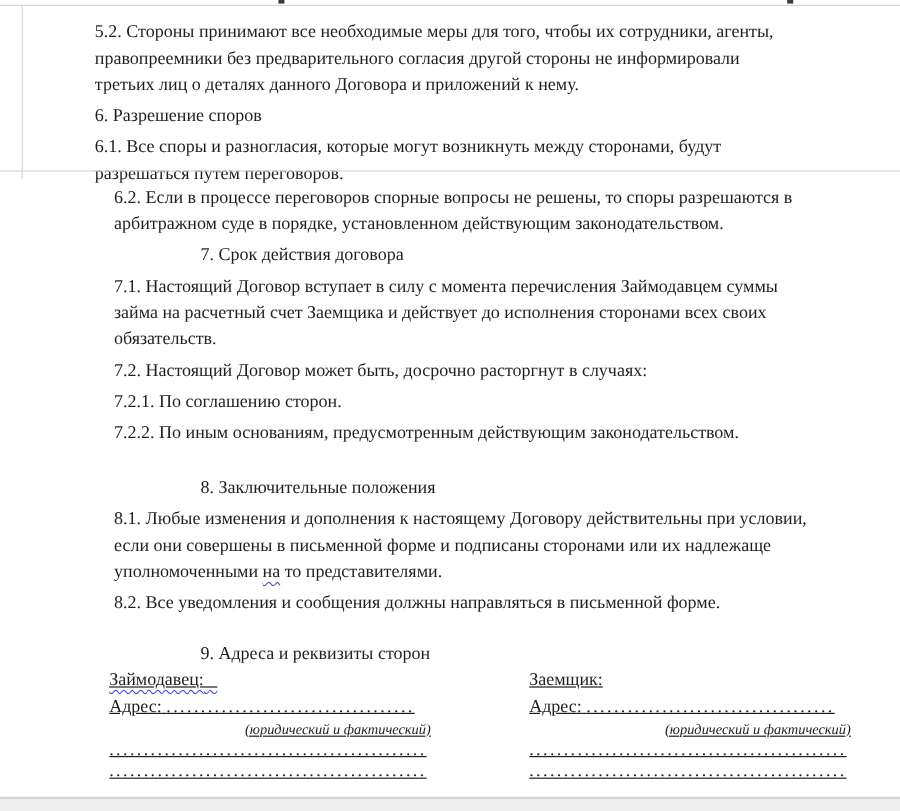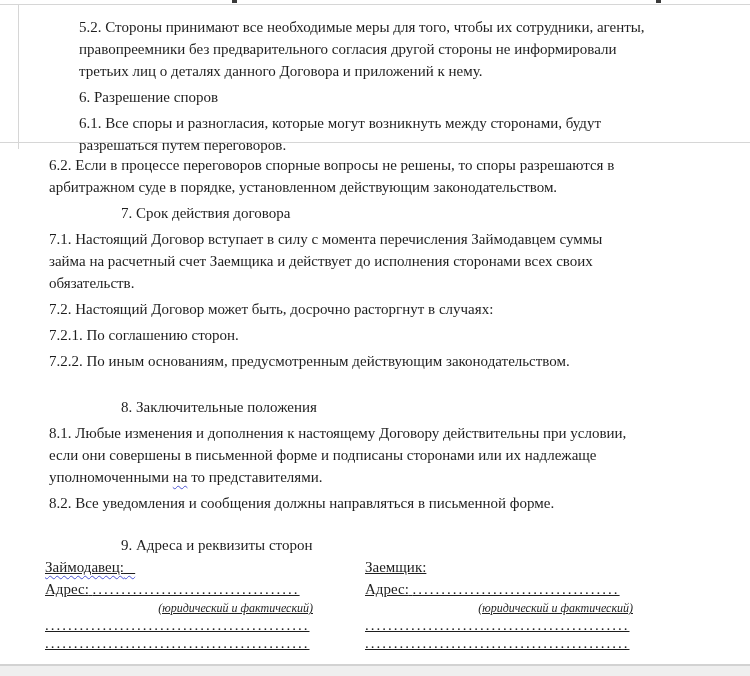--- a/index.html
+++ b/index.html
@@ -45,21 +45,21 @@
     height: 137px;
     border-left: 1px solid var(--rule, #d6d6d6);
     padding: 7px 40px 0 56px;
     box-sizing: content-box;
   }
   .block2 {
     position: absolute;
     top: 143px;
     left: 0;
     right: 0;
-    padding: 7px 40px 0 45px;
+    padding: 7px 40px 0 91px;
   }
   .para {
     margin: 4px;
     font-size: 15px;
     line-height: 22px;
     white-space: pre-line;
   }
   .heading {
     margin: 0;
     font-size: 15px;
@@ -72,21 +72,21 @@
   .misspell {
     text-decoration: underline;
     text-decoration-style: wavy;
     text-decoration-color: var(--squiggle, #4b55d4);
     text-decoration-thickness: 1px;
     text-underline-offset: 3px;
     text-align: center;
   }
   .sig-row { display: flex; text-decoration: underline; }
   .sig-col { width: 268px; }
-  .sig-col-right { margin-left: 52px; }
+  .sig-col-right { margin-left: 82px; }
   .sig-line {
     margin: 0;
     font-size: 15px;
     line-height: 22px;
     white-space: nowrap;
   }
   .dots { letter-spacing: 2px; }
   .caption {
     margin: 0 0 0 38px;
     width: 230px;

